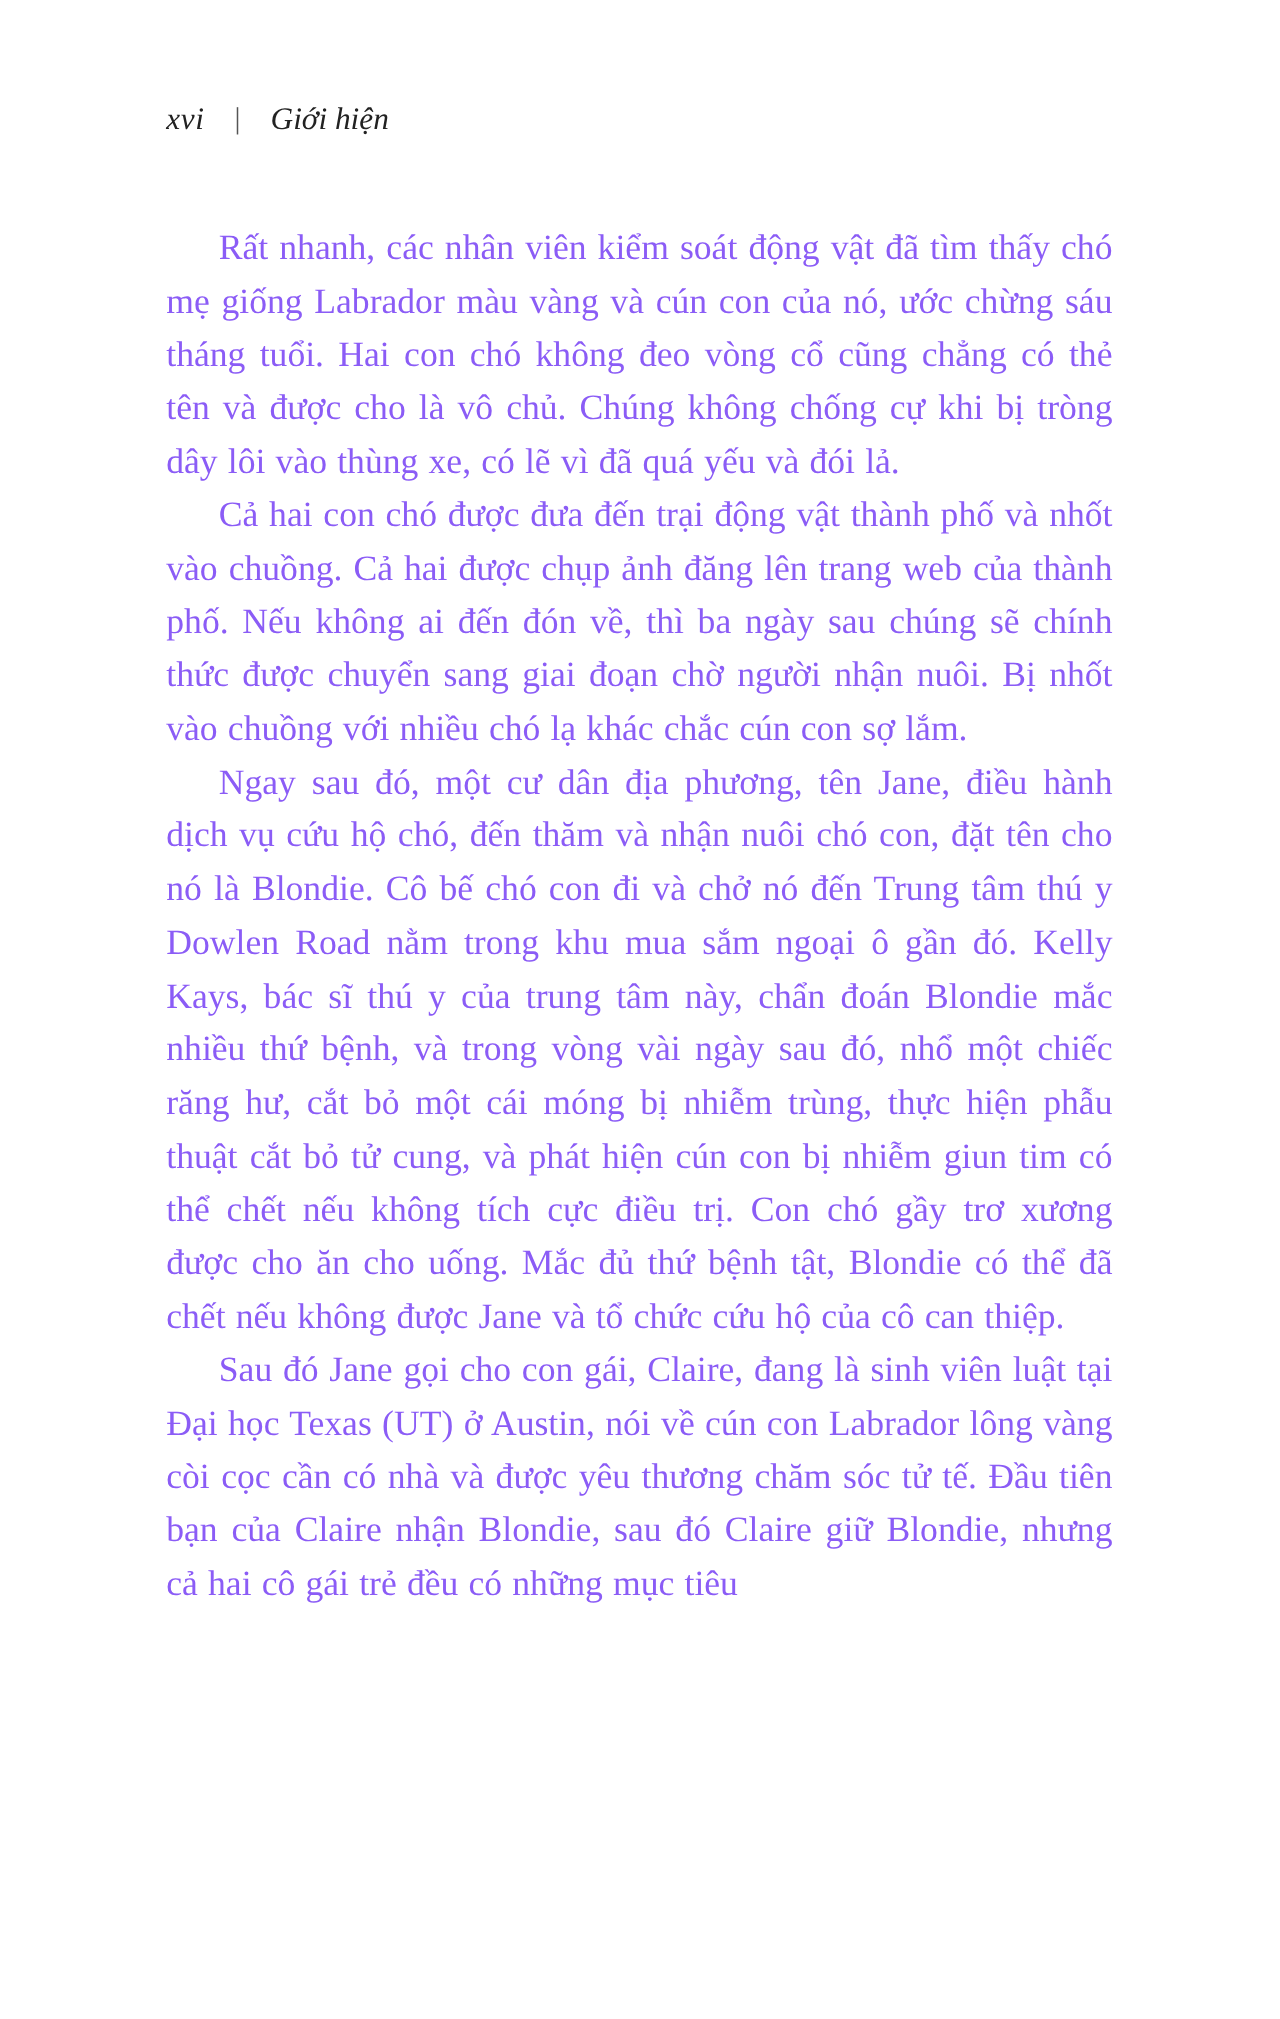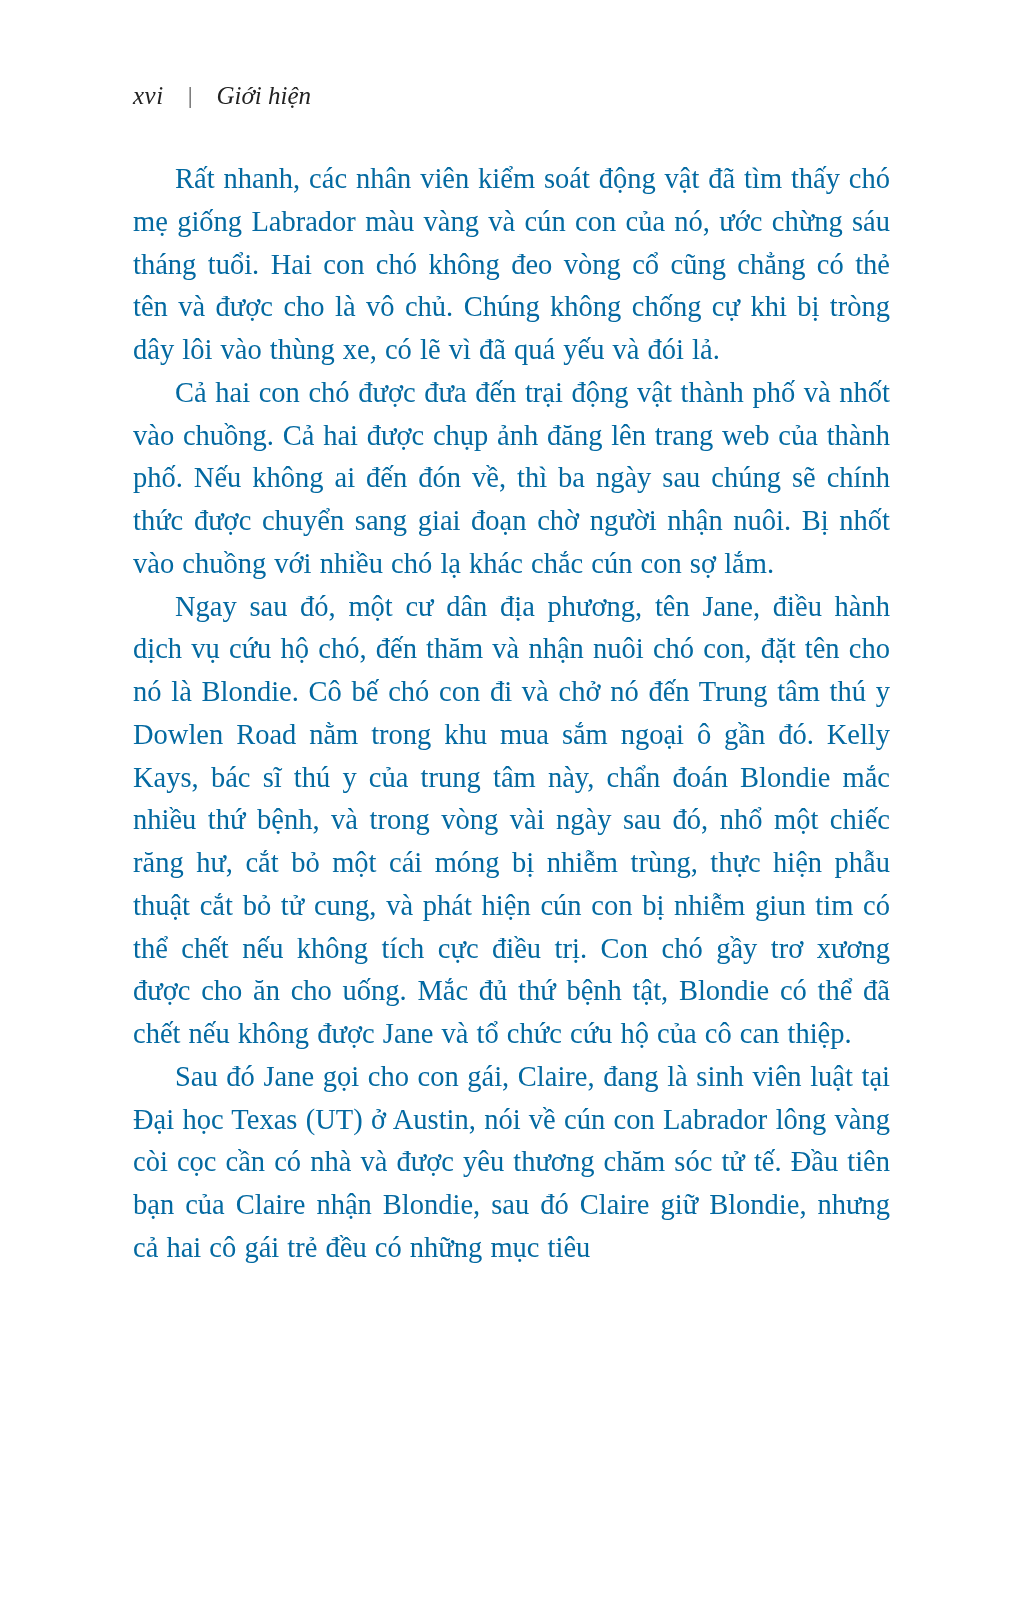--- a/index.html
+++ b/index.html
@@ -18,21 +18,21 @@
     padding: 82px 134px 0 133px;
     overflow: hidden;
   }
 
   .page-header {
     display: flex;
     align-items: flex-end;
     font-style: italic;
     font-size: 25px;
     color: #222222;
-    margin-bottom: 48px;
+    margin-bottom: 68px;
   }
 
   .page-header .page-number {
     letter-spacing: 0.5px;
   }
 
   .page-header .separator {
     display: inline-block;
     margin: 0 24px;
     color: #555555;
@@ -44,21 +44,21 @@
 
   .page-body {
     width: 100%;
   }
 
   .para {
     font-size: 28.5px;
     line-height: 1.5;
     text-align: justify;
     text-indent: 42px;
-    color: #0369a1;
+    color: #8b5cf6;
     word-spacing: 1px;
   }
 </style>
 </head>
 <body>
 
 <div class="page">
 
   <header class="page-header">
     <span class="page-number">xvi</span>

